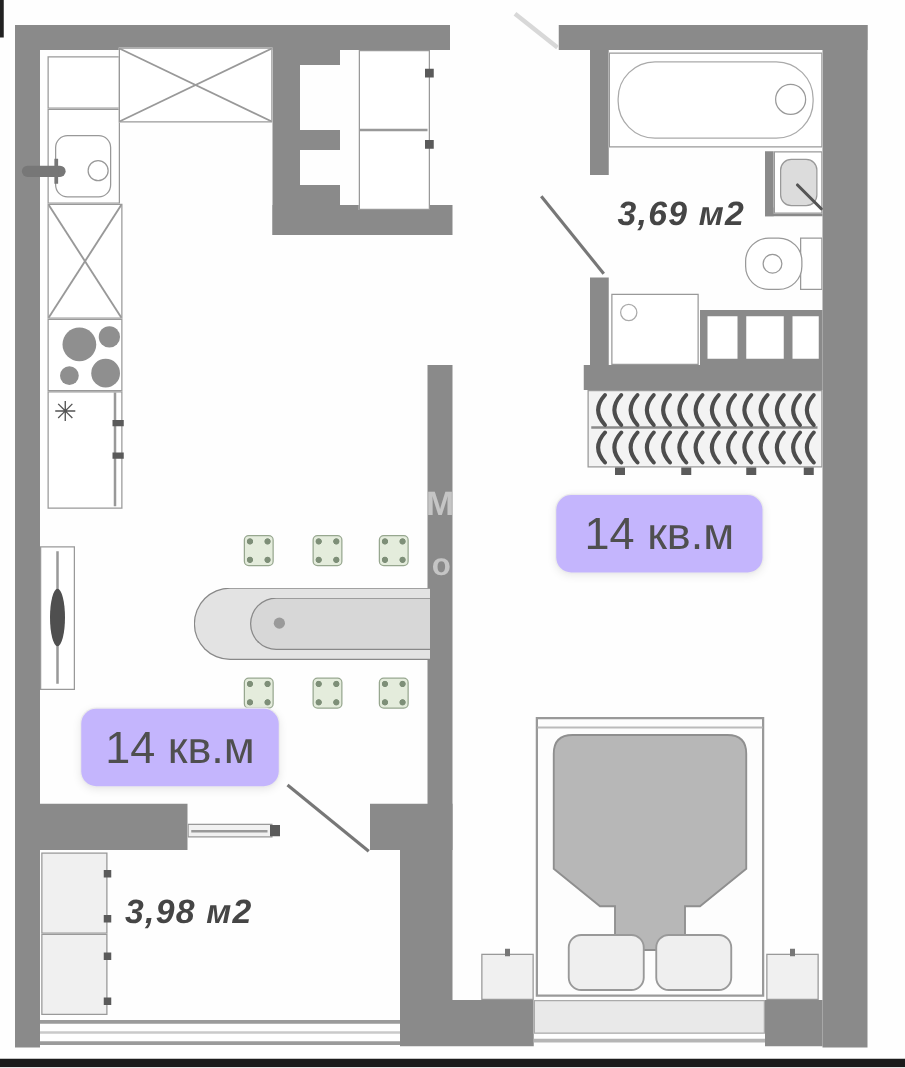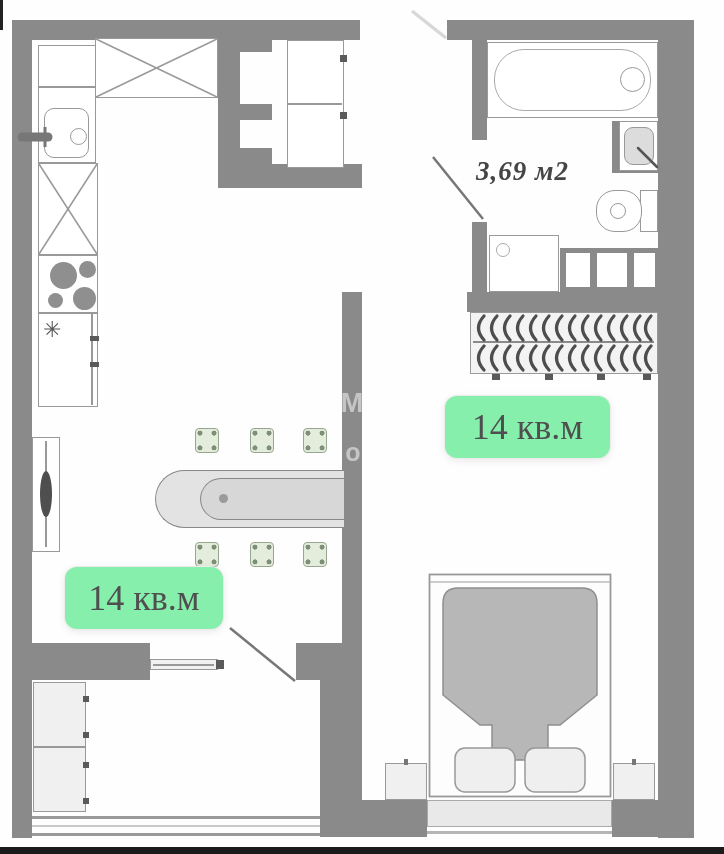--- a/index.html
+++ b/index.html
@@ -4,24 +4,24 @@
 <style>
   html,body{margin:0;padding:0;background:#fff;}
   #stage{position:relative;width:724px;height:854px;background:#fefefe;overflow:hidden;
          font-family:"Liberation Sans", sans-serif;}
   .wall{position:absolute;background:#8a8a8a;}
   .fx{position:absolute;box-sizing:border-box;border:1.5px solid #999;background:#fff;}
   .fx-flat{position:absolute;box-sizing:border-box;}
   .round{border-radius:50%;}
   .area{position:absolute;font-style:italic;font-weight:bold;font-size:27px;color:#454545;
         letter-spacing:1px;white-space:nowrap;}
-  .kvm{position:absolute;background:#86efac;border-radius:12px;
+  .kvm{position:absolute;background:#c4b5fd;border-radius:12px;
        box-shadow:0 0 0 1px #ececec, 0 2px 8px rgba(0,0,0,.10);
        color:#4f4f4f;font-size:36px;display:flex;align-items:center;justify-content:center;
-       white-space:nowrap;font-family:Liberation Serif, serif;}
+       white-space:nowrap;}
   .chair{position:absolute;width:24px;height:25px;box-sizing:border-box;
          background:#e4ecdc;border:1.5px solid #97a78f;border-radius:4px;
          background-image:
            radial-gradient(circle at 18% 18%, #7e8f78 2.2px, transparent 2.8px),
            radial-gradient(circle at 82% 18%, #7e8f78 2.2px, transparent 2.8px),
            radial-gradient(circle at 18% 82%, #7e8f78 2.2px, transparent 2.8px),
            radial-gradient(circle at 82% 82%, #7e8f78 2.2px, transparent 2.8px);}
   .tick{position:absolute;background:#5a5a5a;}
   .nightstand{position:absolute;width:42px;height:37px;box-sizing:border-box;
               background:#f0f0f0;border:1.5px solid #999;}
@@ -213,20 +213,21 @@
 
     <line x1="638" y1="148" x2="657" y2="167" stroke="#555" stroke-width="2.5" stroke-linecap="round"></line>
 
     <line x1="433" y1="157" x2="483" y2="219" stroke="#777" stroke-width="2.5"></line>
 
     <line x1="230" y1="628" x2="295" y2="681" stroke="#777" stroke-width="2.5"></line>
 
     <line x1="412" y1="11" x2="446" y2="38" stroke="#d8d8d8" stroke-width="3.5"></line>
   </svg>
 
-  <div class="area" style="left:476px;top:156px;font-family:Liberation Serif, serif;">3,69 м2</div>
+  <div class="area" style="left:494px;top:156px;">3,69 м2</div>
+  <div class="area" style="left:100px;top:714px;">3,98 м2</div>
   <div class="kvm" style="left:65px;top:567px;width:158px;height:62px;">14 кв.м</div>
   <div class="kvm" style="left:445px;top:396px;width:165px;height:62px;">14 кв.м</div>
 
   <div class="wm" style="left:338px;top:388px;width:28px;font-size:27px;">М</div>
   <div class="wm" style="left:339px;top:438px;width:28px;font-size:25px;">о</div>
 
 </div>
 
 </body></html>

